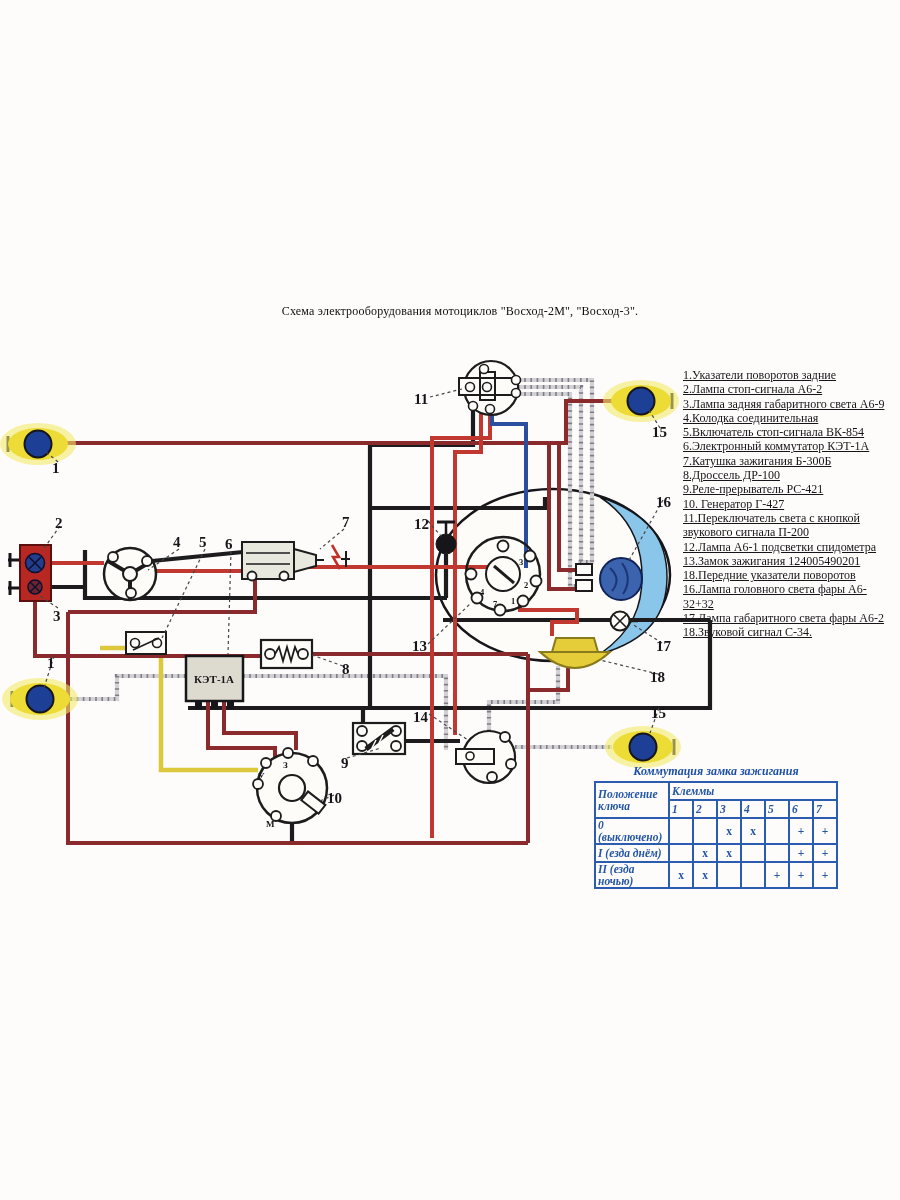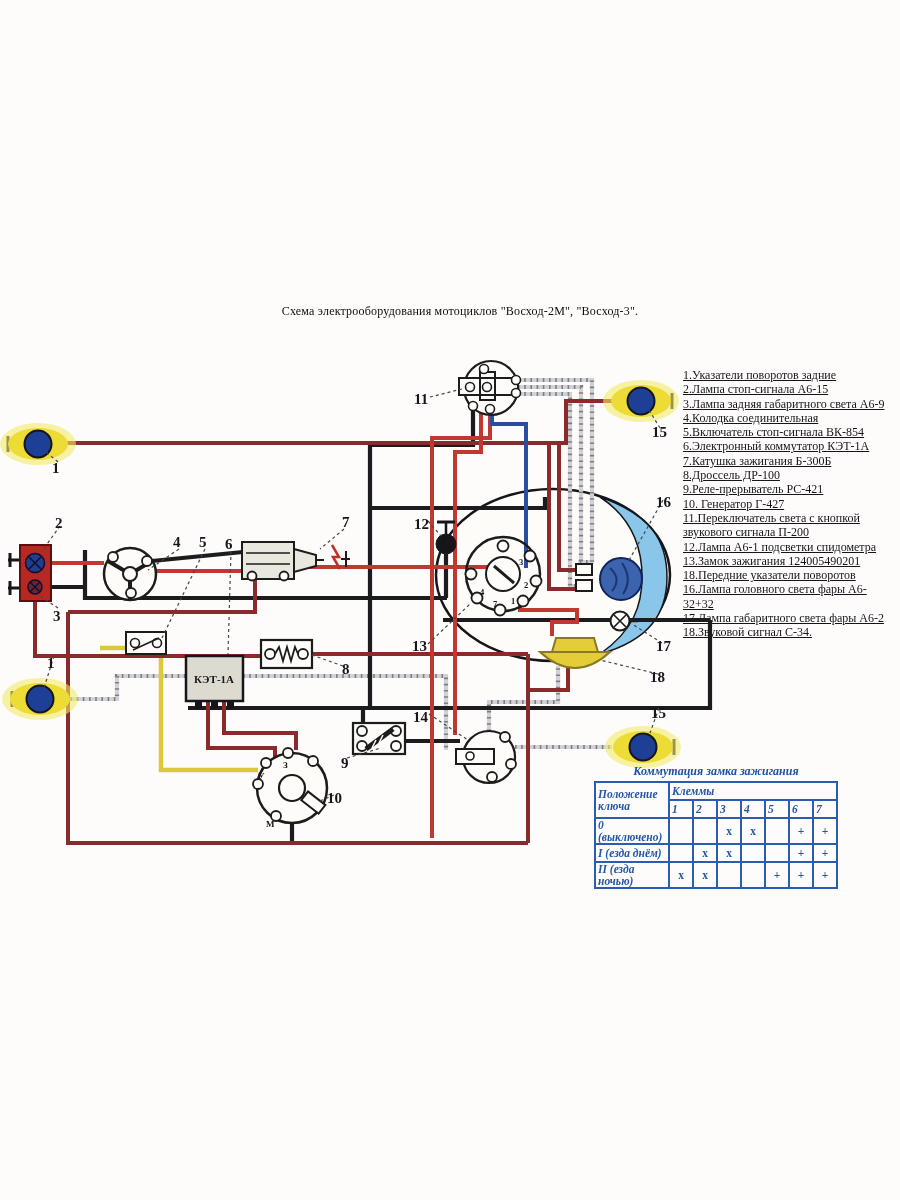--- a/index.html
+++ b/index.html
@@ -25,21 +25,21 @@
 </style>
 </head>
 <body>
 
 <div id="page">
 
   <div id="title">Схема электрооборудования мотоциклов "Восход-2М", "Восход-3".</div>
 
   <div id="legend">
       <div class="legend-item">1.Указатели поворотов задние</div>
-      <div class="legend-item">2.Лампа стоп-сигнала А6-15</div>
+      <div class="legend-item">2.Лампа стоп-сигнала А6-2</div>
       <div class="legend-item">3.Лампа задняя габаритного света А6-9</div>
       <div class="legend-item">4.Колодка соединительная</div>
       <div class="legend-item">5.Включатель стоп-сигнала ВК-854</div>
       <div class="legend-item">6.Электронный коммутатор КЭТ-1А</div>
       <div class="legend-item">7.Катушка зажигания Б-300Б</div>
       <div class="legend-item">8.Дроссель ДР-100</div>
       <div class="legend-item">9.Реле-прерыватель РС-421</div>
       <div class="legend-item">10. Генератор Г-427</div>
       <div class="legend-item">11.Переключатель света с кнопкой звукового сигнала П-200</div>
       <div class="legend-item">12.Лампа А6-1 подсветки спидометра</div>

